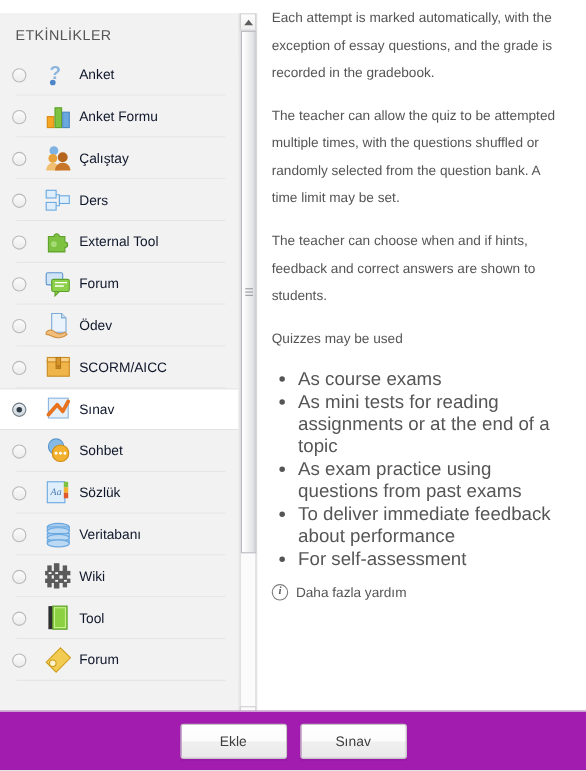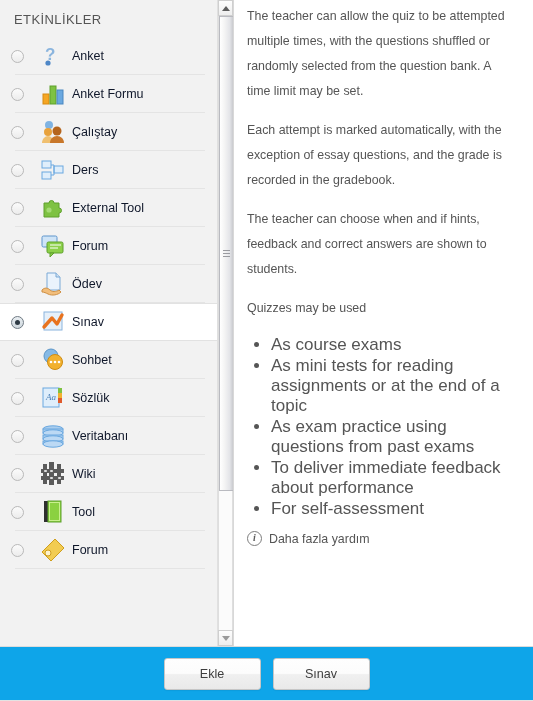--- a/index.html
+++ b/index.html
@@ -30,20 +30,21 @@
   }
 
   
   #left-panel {
     position: relative;
     width: 234px;
     height: 646px;
     background: #f2f2f2;
     border-right: 1px solid #d8d8d8;
     overflow: hidden;
+    margin-top: 12px;
   }
 
   #left-scroll-content {
     position: absolute;
     top: 0; left: 0;
     width: 218px;
     height: 646px;
     overflow: hidden;
     background: #f2f2f2;
     border-right: 1px solid #d9d9d9;
@@ -217,21 +218,21 @@
     font-style: italic;
     font-weight: bold;
     flex: 0 0 auto;
   }
 
   
   #footer {
     position: relative;
     width: 533px;
     height: 55px;
-    background: #0ea5e9;
+    background: #a21caf;
     border-top: 1px solid #dcdcdc;
     border-bottom: 1px solid #e3e3e3;
     display: flex;
     align-items: center;
     justify-content: center;
     gap: 12px;
   }
   .btn {
     min-width: 97px;
     height: 32px;
@@ -347,20 +348,33 @@
               <svg width="26" height="26" viewBox="0 0 26 26">
                 <path d="M7 2h9l4 4v13H7z" fill="#eaf3fc" stroke="#7aa9d6"></path>
                 <path d="M16 2v4h4" fill="#cfe0ef" stroke="#7aa9d6"></path>
                 <path d="M2 19c3-3 6-2 8 0 2 2 6 2 9 0l2 2c-3 3-9 4-13 2-2-1-4-2-6-2z" fill="#f2be7c" stroke="#cf8f42"></path>
               </svg>
             </span>
             <span class="act-label">Ödev</span>
             <span class="sep"></span>
           </li>
 
+          <li class="act-item">
+            <span class="radio"></span>
+            <span class="icon-cell">
+              <svg width="26" height="26" viewBox="0 0 26 26">
+                <rect x="3" y="7" width="20" height="14" fill="#f0b54a" stroke="#c98a20"></rect>
+                <rect x="3" y="4" width="20" height="4" fill="#f8d08a" stroke="#c98a20"></rect>
+                <rect x="11" y="4" width="4" height="10" fill="#d9952a" stroke="#b5791a"></rect>
+                <path d="M13 14l-2.5-3h5z" fill="#b5791a"></path>
+              </svg>
+            </span>
+            <span class="act-label">SCORM/AICC</span>
+            <span class="sep"></span>
+          </li>
 
           <li class="act-item selected">
             <span class="radio checked"></span>
             <span class="icon-cell">
               <svg width="26" height="26" viewBox="0 0 26 26">
                 <rect x="4" y="3" width="18" height="18" fill="#e6f0fa" stroke="#8ab4dd"></rect>
                 <path d="M4 18l8-9 5 6 5-9" fill="none" stroke="#e8731f" stroke-width="3.4" stroke-linecap="round" stroke-linejoin="round"></path>
               </svg>
             </span>
             <span class="act-label">Sınav</span>
@@ -479,22 +493,22 @@
             </span>
           </div>
         </div>
         <div class="sb-btn down">
           <span class="sb-arrow down"></span>
         </div>
       </div>
     </div>
 
     <div id="right-panel">
+      <p>Each attempt is marked automatically, with the exception of essay questions, and the grade is recorded in the gradebook.</p>
       <p>The teacher can allow the quiz to be attempted multiple times, with the questions shuffled or randomly selected from the question bank. A time limit may be set.</p>
-      <p>Each attempt is marked automatically, with the exception of essay questions, and the grade is recorded in the gradebook.</p>
       <p>The teacher can choose when and if hints, feedback and correct answers are shown to students.</p>
       <p>Quizzes may be used</p>
 
       <ul>
         <li>As course exams</li>
         <li>As mini tests for reading assignments or at the end of a topic</li>
         <li>As exam practice using questions from past exams</li>
         <li>To deliver immediate feedback about performance</li>
         <li>For self-assessment</li>
       </ul>

